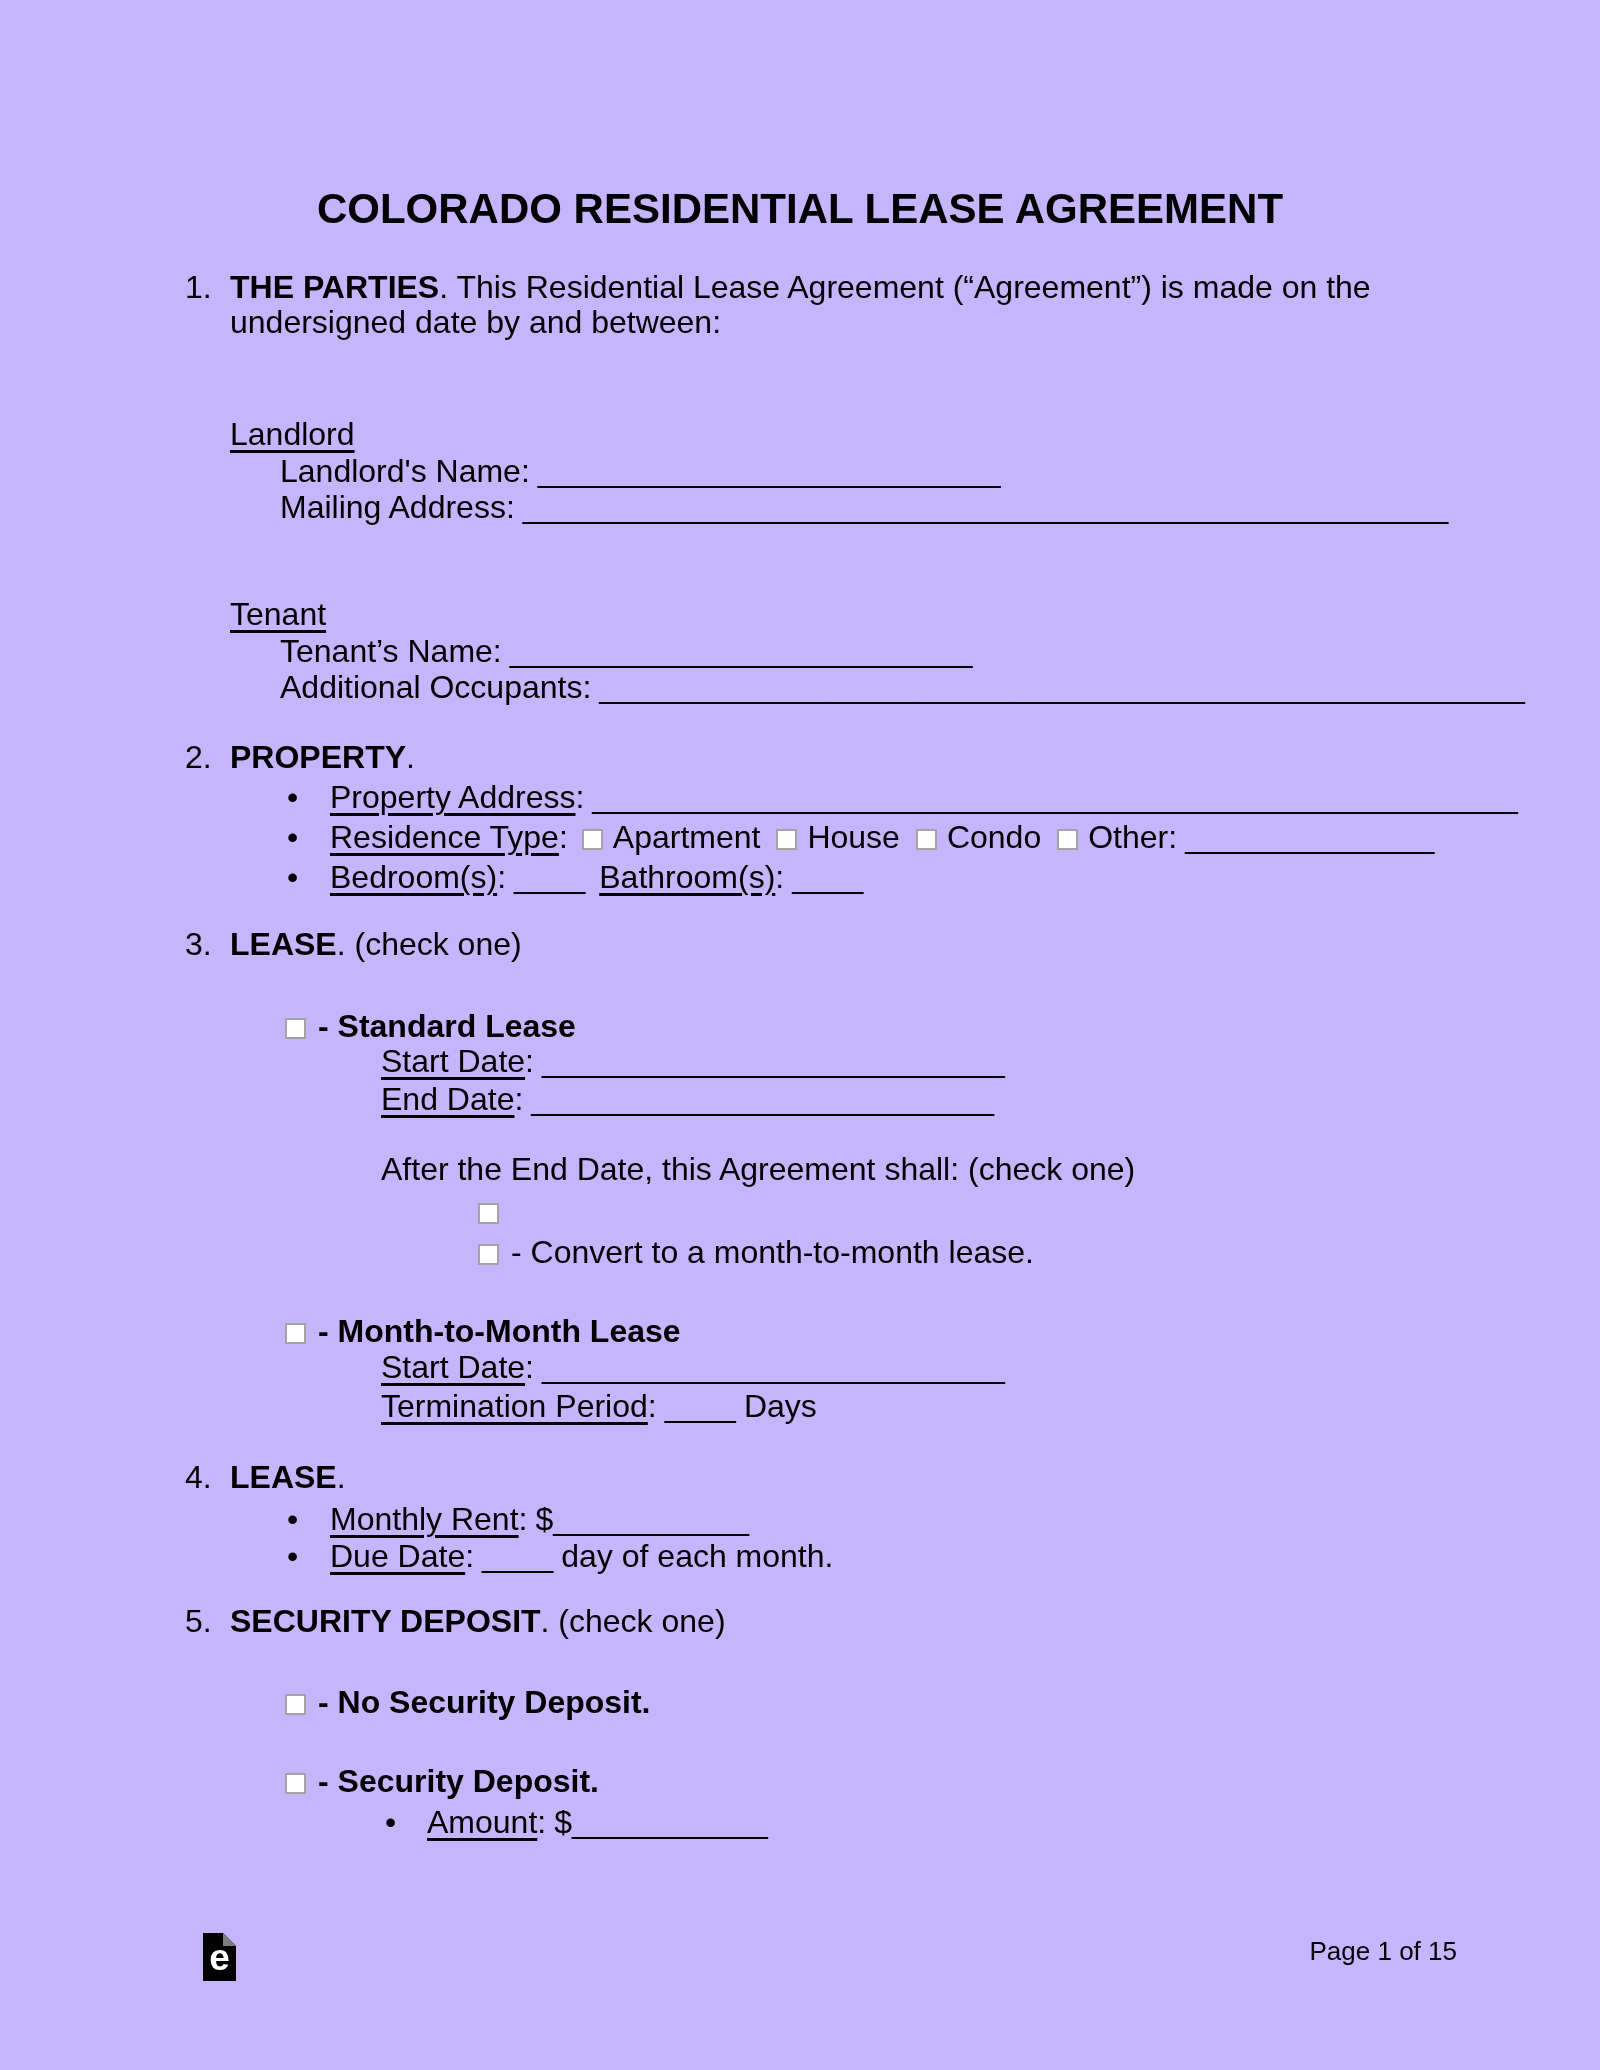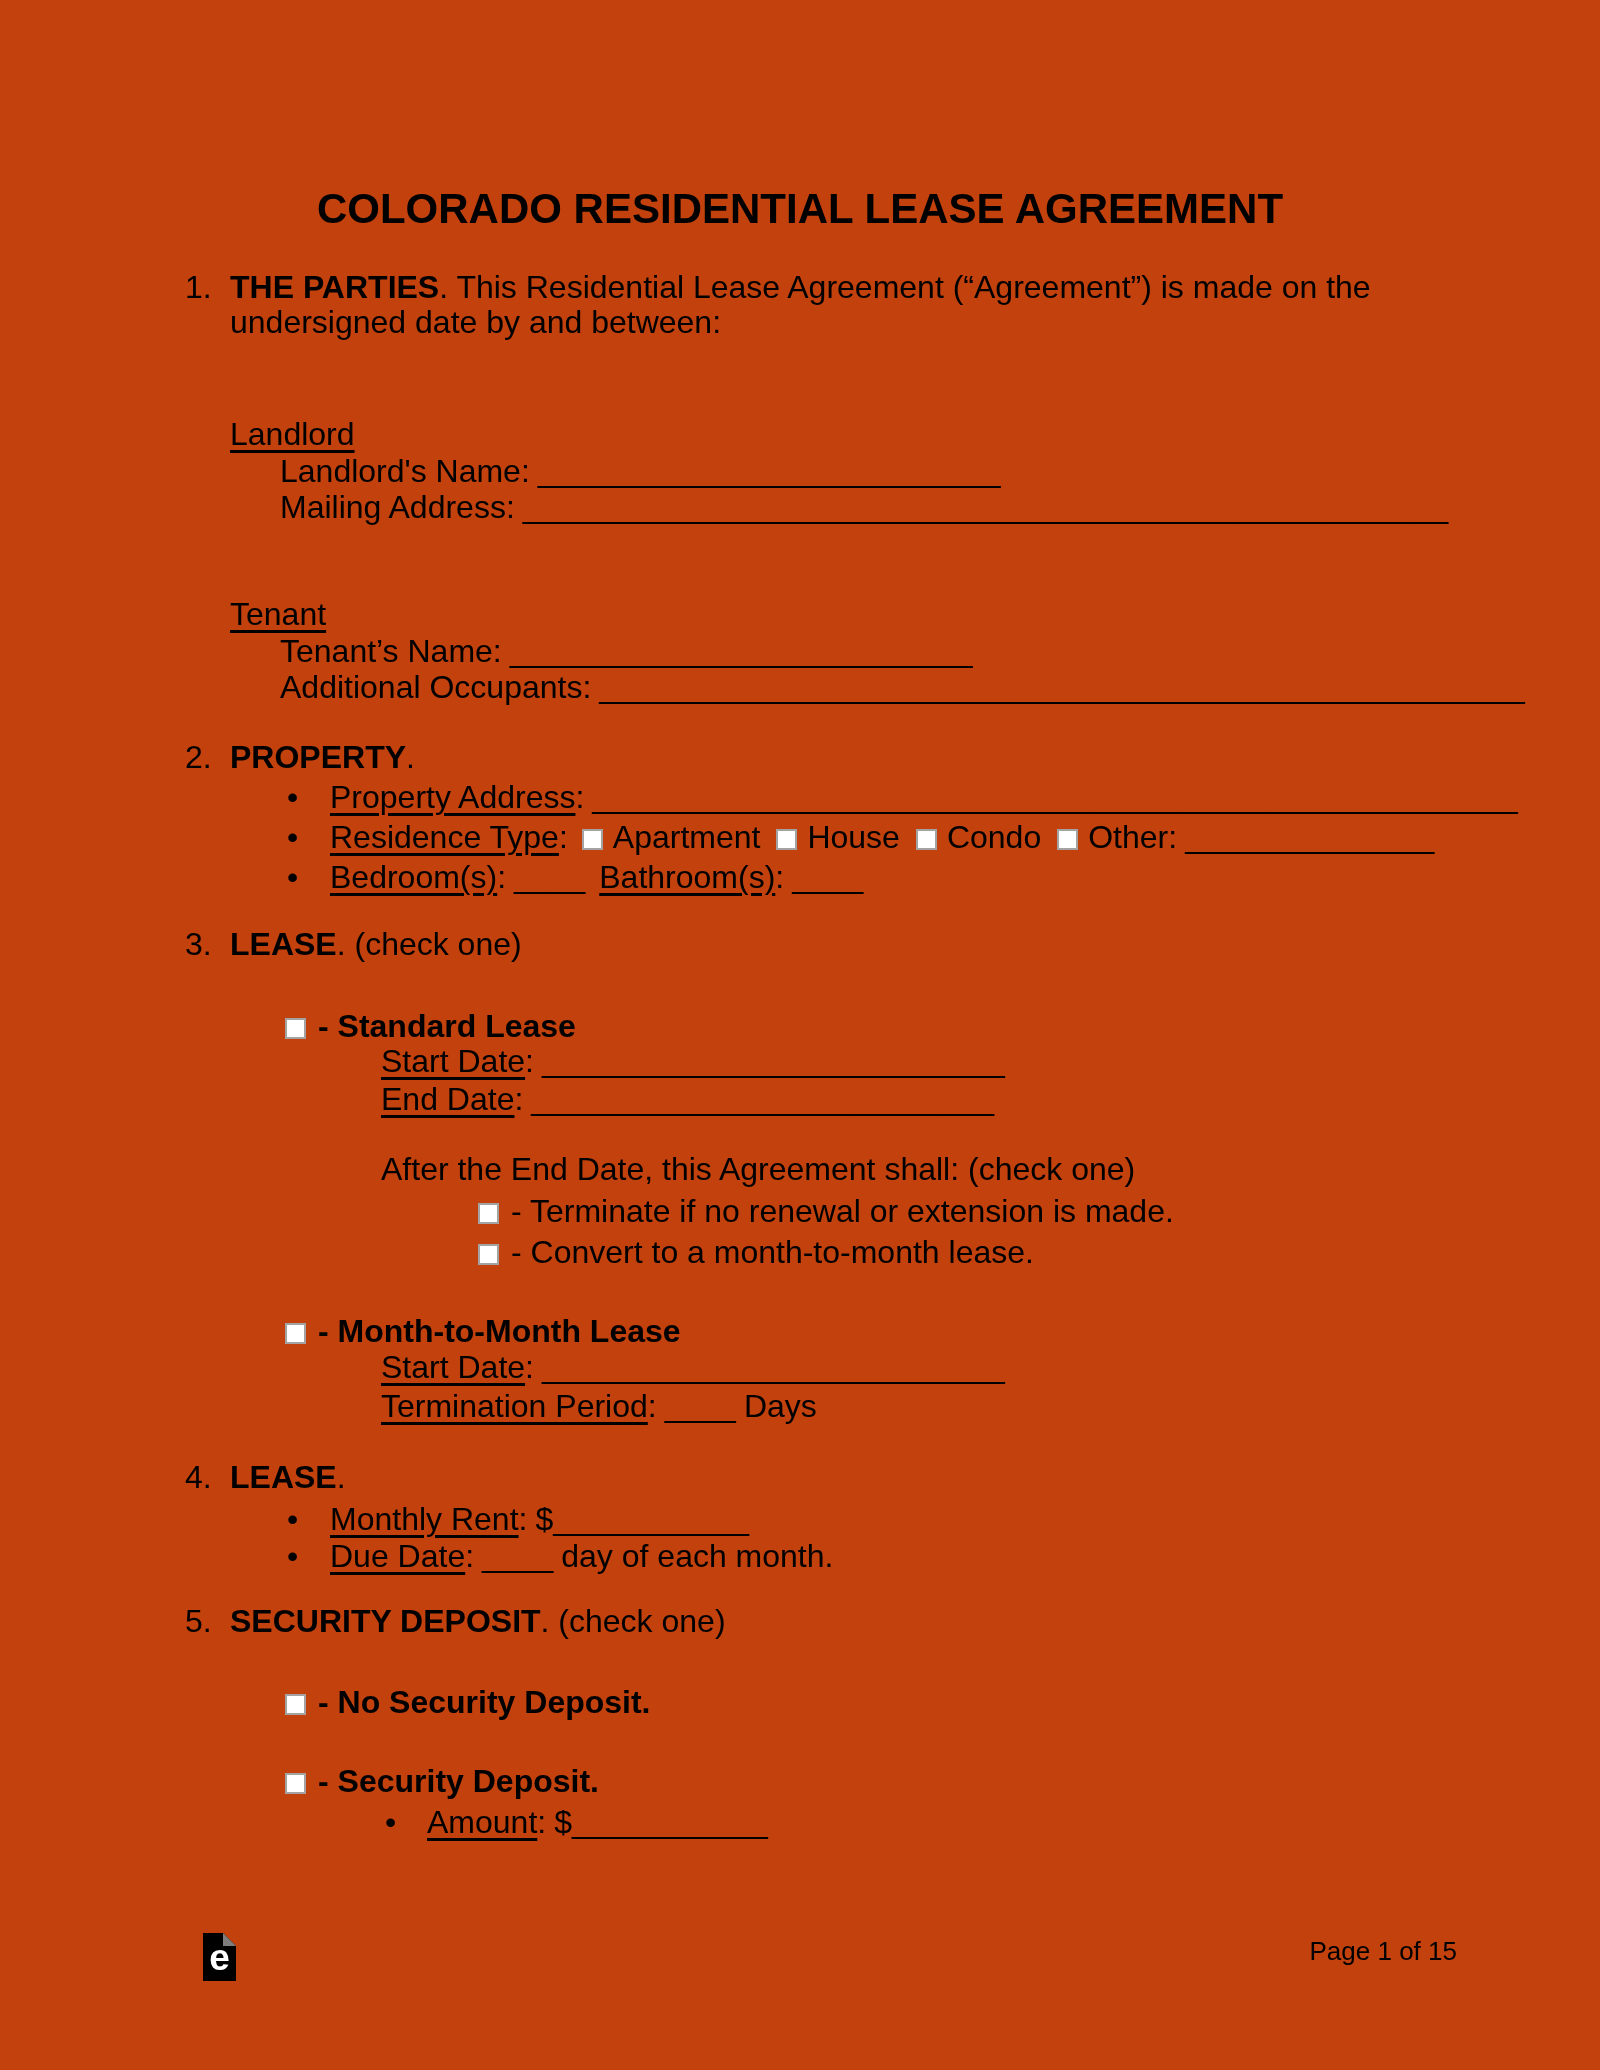--- a/index.html
+++ b/index.html
@@ -1,17 +1,17 @@
 <!DOCTYPE html>
 <html><head>
 <meta charset="utf-8">
 <style>
   html,body { margin:0; padding:0; background:#ffffff; }
   body { width:1600px; height:2070px; font-family:"Liberation Sans","DejaVu Sans",sans-serif; color:#000; }
-  .page { position:relative; width:1600px; height:2070px; background:#c2410c; overflow:hidden; }
+  .page { position:relative; width:1600px; height:2070px; background:#c4b5fd; overflow:hidden; }
   .line { position:absolute; font-size:32px; line-height:36px; white-space:nowrap; }
   .title { position:absolute; left:0; top:184px; width:1600px; text-align:center; font-size:42px; line-height:50px; font-weight:bold; white-space:nowrap; }
   .num { display:inline-block; width:45px; }
   b { font-weight:bold; }
   .u { text-decoration:underline; text-decoration-thickness:2.5px; text-underline-offset:5px;margin-top:37px; }
   .marker { display:inline-block; width:43px; }
   .marker.sd { width:42px; }
   .blank { margin-left:8px; letter-spacing:0; }
   .cb { display:inline-block; width:17px; height:17px; border:2px solid #a3a3a3; background:#fff; vertical-align:-2px; }
   .cb.lead { margin-right:12px; }
@@ -55,21 +55,21 @@
 
   <div class="line" style="left:287px;top:859px"><span class="marker">•</span><span class="u">Bedroom(s)</span><span>:</span><span class="blank">____</span><span class="u ml14">Bathroom(s)</span><span>:</span><span class="blank">____</span></div>
 
   <div class="line" style="left:185px;top:926px"><span class="num">3.</span><b>LEASE</b><span>. (check one)</span></div>
 
   <div class="line" style="left:285px;top:1008px"><span class="cb lead"></span><b>- Standard Lease</b></div>
   <div class="line" style="left:381px;top:1043px"><span class="u">Start Date</span><span>:</span><span class="blank">__________________________</span></div>
   <div class="line" style="left:381px;top:1081px"><span class="u">End Date</span><span>:</span><span class="blank">__________________________</span></div>
 
   <div class="line" style="left:381px;top:1151px">After the End Date, this Agreement shall: (check one)</div>
-  <div class="line" style="left:478px;top:1193px"><span class="cb lead"></span><span>- Terminate if no renewal or extension is made.</span></div>
+  <div class="line" style="left:478px;top:1193px"><span class="cb lead"></span></div>
   <div class="line" style="left:478px;top:1234px"><span class="cb lead"></span><span>- Convert to a month-to-month lease.</span></div>
 
   <div class="line" style="left:285px;top:1313px"><span class="cb lead"></span><b>- Month-to-Month Lease</b></div>
   <div class="line" style="left:381px;top:1349px"><span class="u">Start Date</span><span>:</span><span class="blank">__________________________</span></div>
   <div class="line" style="left:381px;top:1388px"><span class="u">Termination Period</span><span>:</span><span class="blank">____</span><span class="suffix">Days</span></div>
 
   <div class="line" style="left:185px;top:1459px"><span class="num">4.</span><b>LEASE</b><span>.</span></div>
   <div class="line" style="left:287px;top:1501px"><span class="marker">•</span><span class="u">Monthly Rent</span><span>:</span><span class="blank">$___________</span></div>
   <div class="line" style="left:287px;top:1538px"><span class="marker">•</span><span class="u">Due Date</span><span>:</span><span class="blank">____</span><span class="suffix">day of each month.</span></div>
 

